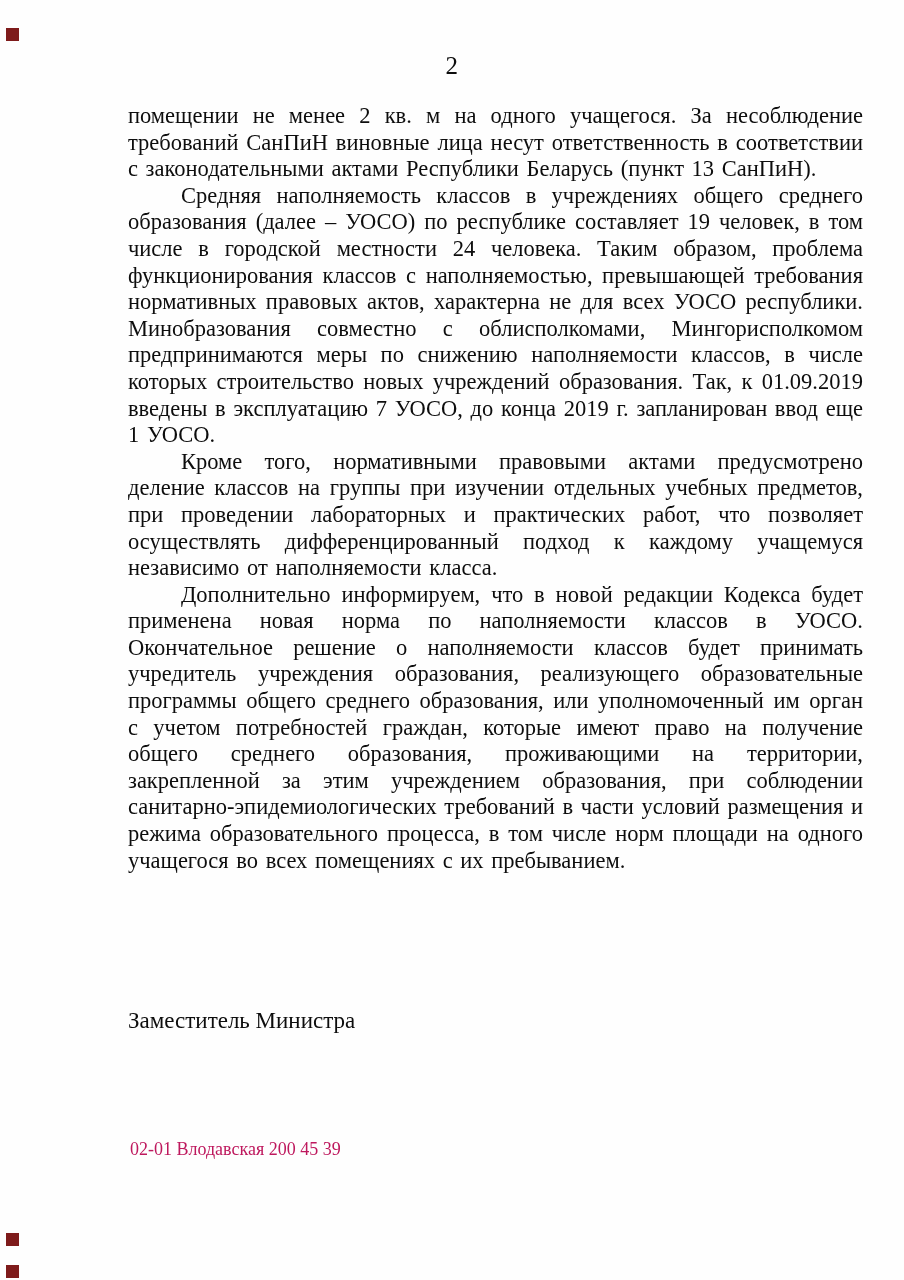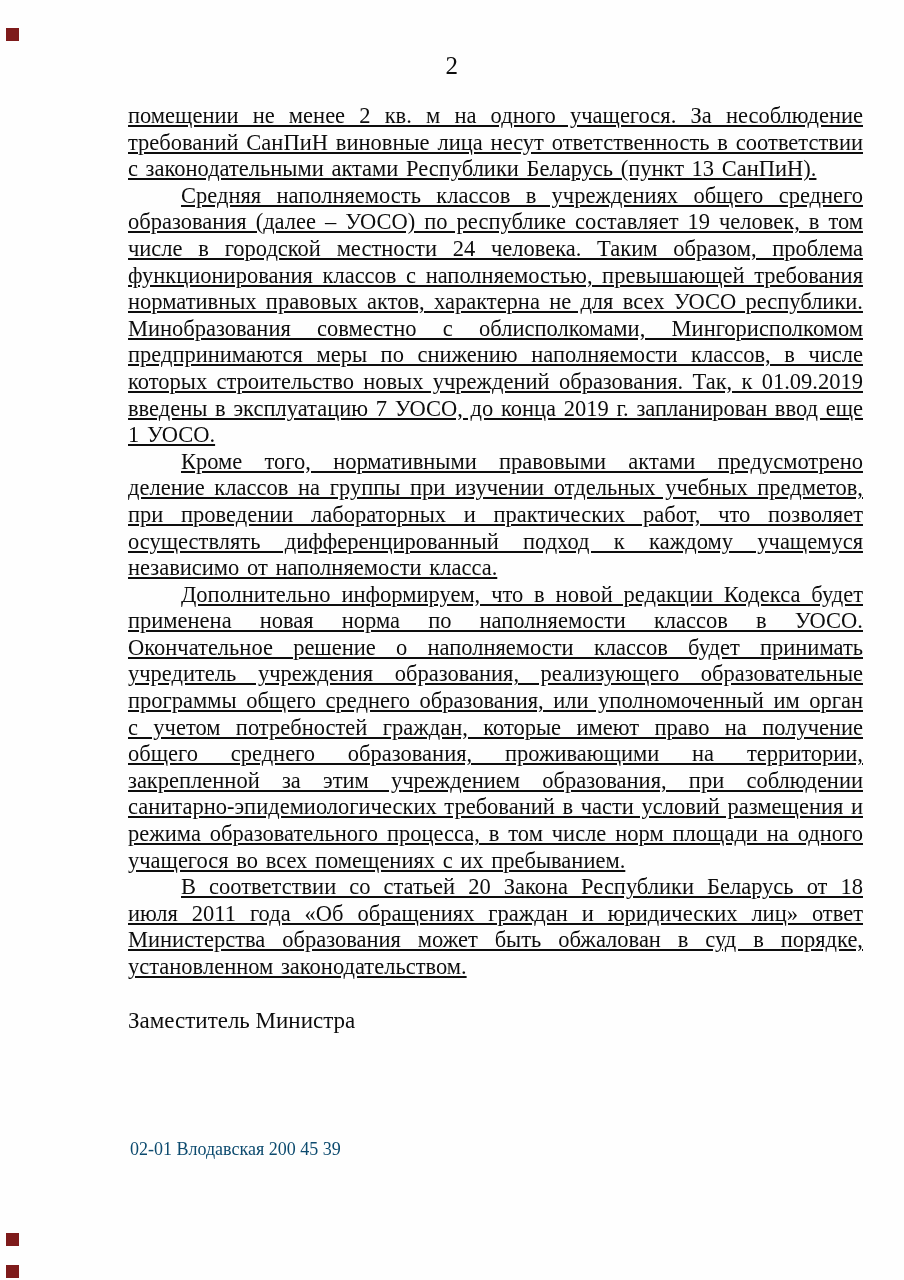--- a/index.html
+++ b/index.html
@@ -26,21 +26,20 @@
     letter-spacing: 0.5px;
   }
   .body-text {
     position: absolute;
     top: 103px;
     left: 128px;
     width: 735px;
     font-size: 22.5px;
     line-height: 26.6px;
     text-align: justify;
-    text-decoration: underline;
   }
   .body-text p {
     margin: 0;
     word-spacing: 2px;
   }
   .body-text p.indent {
     text-indent: 53px;
   }
   .sig-row {
     position: absolute;
@@ -54,21 +53,21 @@
   }
   .sig-name {
     padding-right: 78px;
   }
   .footer-ref {
     position: absolute;
     top: 1136px;
     left: 130px;
     font-size: 18px;
     line-height: 27px;
-    color: #0c4a6e;
+    color: #be185d;
   }
   .mark {
     position: absolute;
     width: 13px;
     height: 13px;
     background: #7e1b1b;
   }
   .mark-tl  { left: 6px; top: 28px; }
   .mark-bl1 { left: 6px; top: 1233px; }
   .mark-bl2 { left: 6px; top: 1265px; }
@@ -80,21 +79,20 @@
 
   <div class="mark mark-tl"></div>
 
   <div class="pagenum">2</div>
 
   <div class="body-text">
     <p>помещении не менее 2 кв. м на одного учащегося. За несоблюдение требований СанПиН виновные лица несут ответственность в соответствии с законодательными актами Республики Беларусь (пункт 13 СанПиН).</p>
     <p class="indent">Средняя наполняемость классов в учреждениях общего среднего образования (далее – УОСО) по республике составляет 19 человек, в том числе в городской местности 24 человека. Таким образом, проблема функционирования классов с наполняемостью, превышающей требования нормативных правовых актов, характерна не для всех УОСО республики. Минобразования совместно с облисполкомами, Мингорисполкомом предпринимаются меры по снижению наполняемости классов, в числе которых строительство новых учреждений образования. Так, к 01.09.2019 введены в эксплуатацию 7 УОСО, до конца 2019 г. запланирован ввод еще 1 УОСО.</p>
     <p class="indent">Кроме того, нормативными правовыми актами предусмотрено деление классов на группы при изучении отдельных учебных предметов, при проведении лабораторных и практических работ, что позволяет осуществлять дифференцированный подход к каждому учащемуся независимо от наполняемости класса.</p>
     <p class="indent">Дополнительно информируем, что в новой редакции Кодекса будет применена новая норма по наполняемости классов в УОСО. Окончательное решение о наполняемости классов будет принимать учредитель учреждения образования, реализующего образовательные программы общего среднего образования, или уполномоченный им орган с учетом потребностей граждан, которые имеют право на получение общего среднего образования, проживающими на территории, закрепленной за этим учреждением образования, при соблюдении санитарно-эпидемиологических требований в части условий размещения и режима образовательного процесса, в том числе норм площади на одного учащегося во всех помещениях с их пребыванием.</p>
-    <p class="indent">В соответствии со статьей 20 Закона Республики Беларусь от 18 июля 2011 года «Об обращениях граждан и юридических лиц» ответ Министерства образования может быть обжалован в суд в порядке, установленном законодательством.</p>
   </div>
 
   <div class="sig-row">
     <span class="sig-title">Заместитель Министра</span>
   </div>
 
   <div class="footer-ref">
     <div>02-01 Влодавская 200 45 39</div>
   </div>
 

